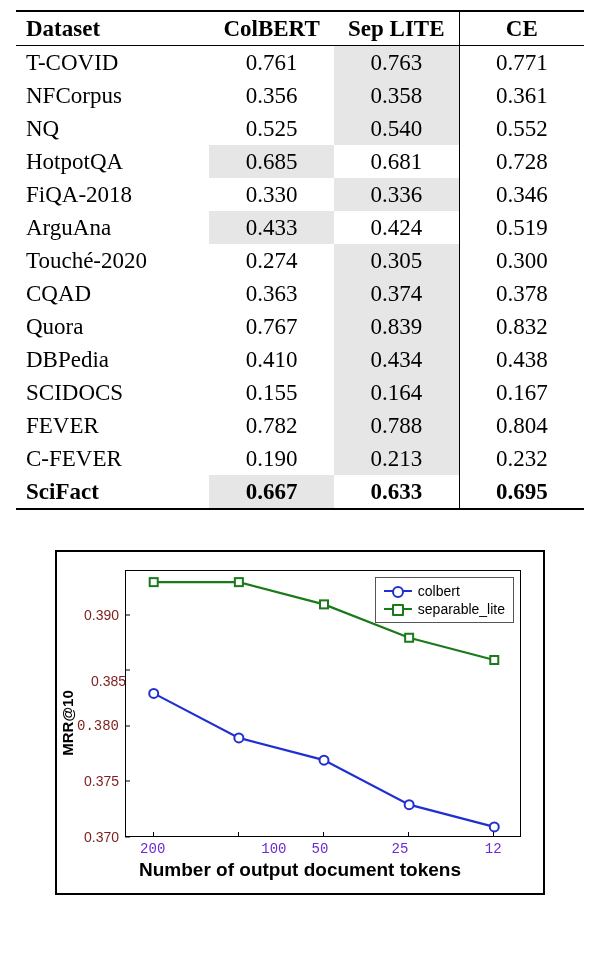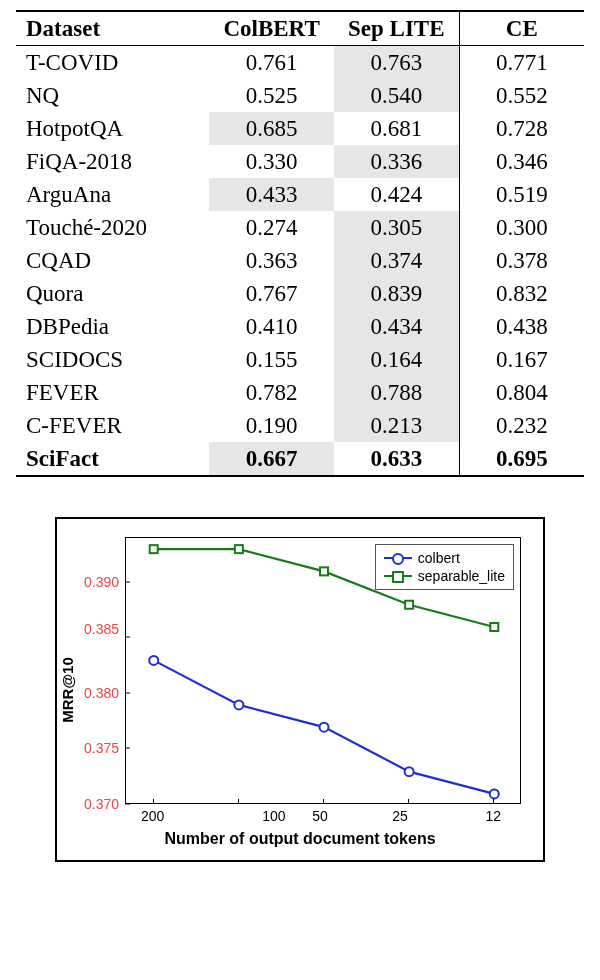--- a/index.html
+++ b/index.html
@@ -47,37 +47,37 @@
       border: 1.5px solid #000;
     }
     .ytick {
       position: absolute;
       left: 0;
       width: 62px;
       text-align: right;
       font-size: 14px;
       font-family: Arial, sans-serif;
       transform: translateY(-50%);
-      color: #ef4444;
+      color: #7f1d1d;
     }
     .ytick-line {
       position: absolute;
       left: 68px;
       width: 5px;
       height: 1px;
       background: #000;
       transform: translateY(-0.5px);
     }
     .xtick {
       position: absolute;
       bottom: 36px;
       font-size: 14px;
-      font-family: Liberation Sans, sans-serif;
+      font-family: Liberation Mono, monospace;
       transform: translateX(-50%);
-      color: #000000;
+      color: #6d28d9;
     }
     .xtick-line {
       position: absolute;
       bottom: 56px;
       height: 5px;
       width: 1px;
       background: #000;
     }
     .ylabel {
       position: absolute;
@@ -87,21 +87,21 @@
       font-size: 15px;
       font-family: Arial, sans-serif;
       font-weight: bold;
       white-space: nowrap;
     }
     .xlabel {
       position: absolute;
       bottom: 12px;
       left: 50%;
       transform: translateX(-50%);
-      font-size: 16px;
+      font-size: 19px;
       font-family: Arial, sans-serif;
       font-weight: bold;
       white-space: nowrap;
     }
     .legend {
       position: absolute;
       right: 6px;
       top: 6px;
       border: 1.5px solid #555;
       background: #fff;
@@ -140,20 +140,26 @@
       <th class="sep-right">Sep LITE</th>
       <th>CE</th>
     </tr>
   </thead>
   <tbody id="table-body">
       <tr>
         <td class="col-dataset">T-COVID</td>
         <td class="col-val">0.761</td>
         <td class="col-val sep-right hl">0.763</td>
         <td class="col-val">0.771</td>
+      </tr>
+      <tr>
+        <td class="col-dataset">NFCorpus</td>
+        <td class="col-val">0.356</td>
+        <td class="col-val sep-right hl">0.358</td>
+        <td class="col-val">0.361</td>
       </tr>
       <tr>
         <td class="col-dataset">NQ</td>
         <td class="col-val">0.525</td>
         <td class="col-val sep-right hl">0.540</td>
         <td class="col-val">0.552</td>
       </tr>
       <tr>
         <td class="col-dataset">HotpotQA</td>
         <td class="col-val hl">0.685</td>
@@ -249,23 +255,23 @@
       <div class="legend-row">
         <span class="legend-swatch green"></span>
         <span>separable_lite</span>
       </div>
     </div>
   </div>
 <div class="ytick" style="top: 285px;">0.370</div>
     <div class="ytick-line" style="top: 285px;"></div>
     <div class="ytick" style="top: 229.375px;">0.375</div>
     <div class="ytick-line" style="top: 229.375px;"></div>
-    <div class="ytick" style="top: 173.75px;">0.380</div>
+    <div class="ytick" style="top: 173.75px; font-family: Liberation Mono, monospace;">0.380</div>
     <div class="ytick-line" style="top: 173.75px;"></div>
-    <div class="ytick" style="top: 110px;">0.385</div>
+    <div class="ytick" style="top: 129px; margin-left: 7px;">0.385</div>
     <div class="ytick-line" style="top: 118.125px;"></div>
     <div class="ytick" style="top: 62.5px;">0.390</div>
     <div class="ytick-line" style="top: 62.5px;"></div>
     <div class="xtick" style="left: 95.72px;">200</div>
     <div class="xtick-line" style="left: 95.72px;"></div>
     <div class="xtick" style="left: 180.86px; margin-left: 36px;">100</div>
     <div class="xtick-line" style="left: 180.86px;"></div>
     <div class="xtick" style="left: 263px; text-align: right;">50</div>
     <div class="xtick-line" style="left: 266px;"></div>
     <div class="xtick" style="left: 343px;">25</div>

